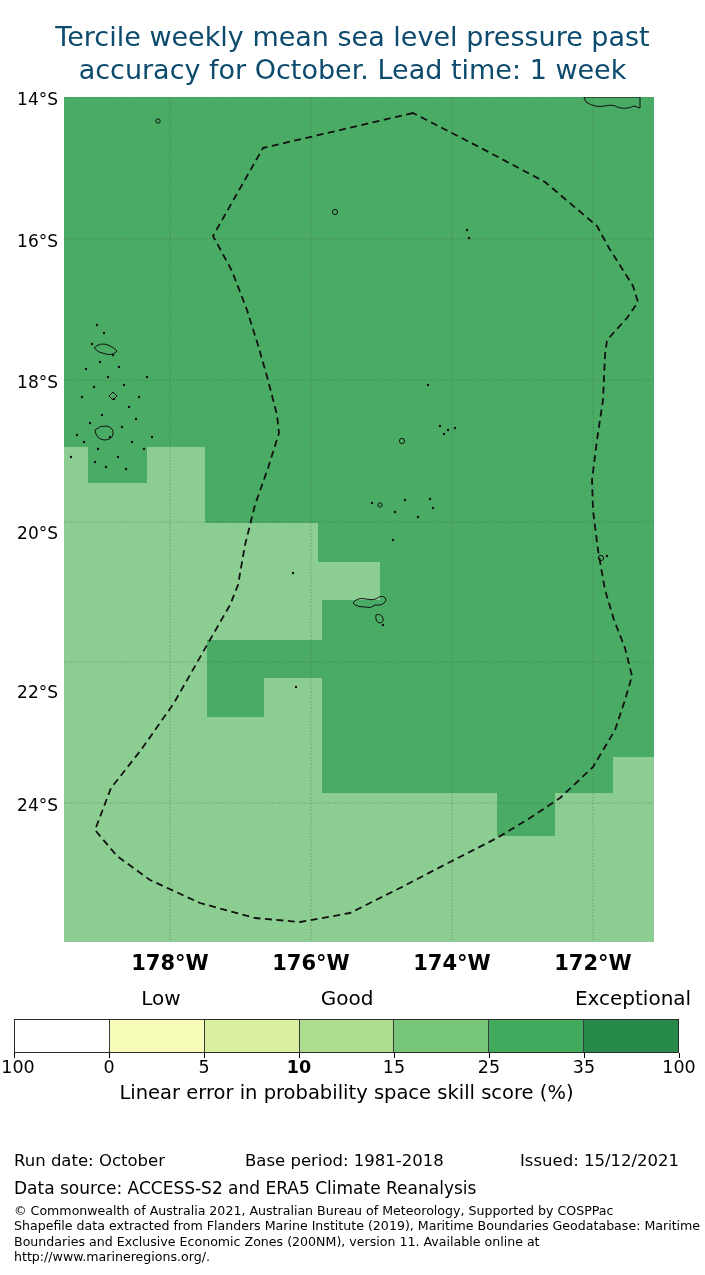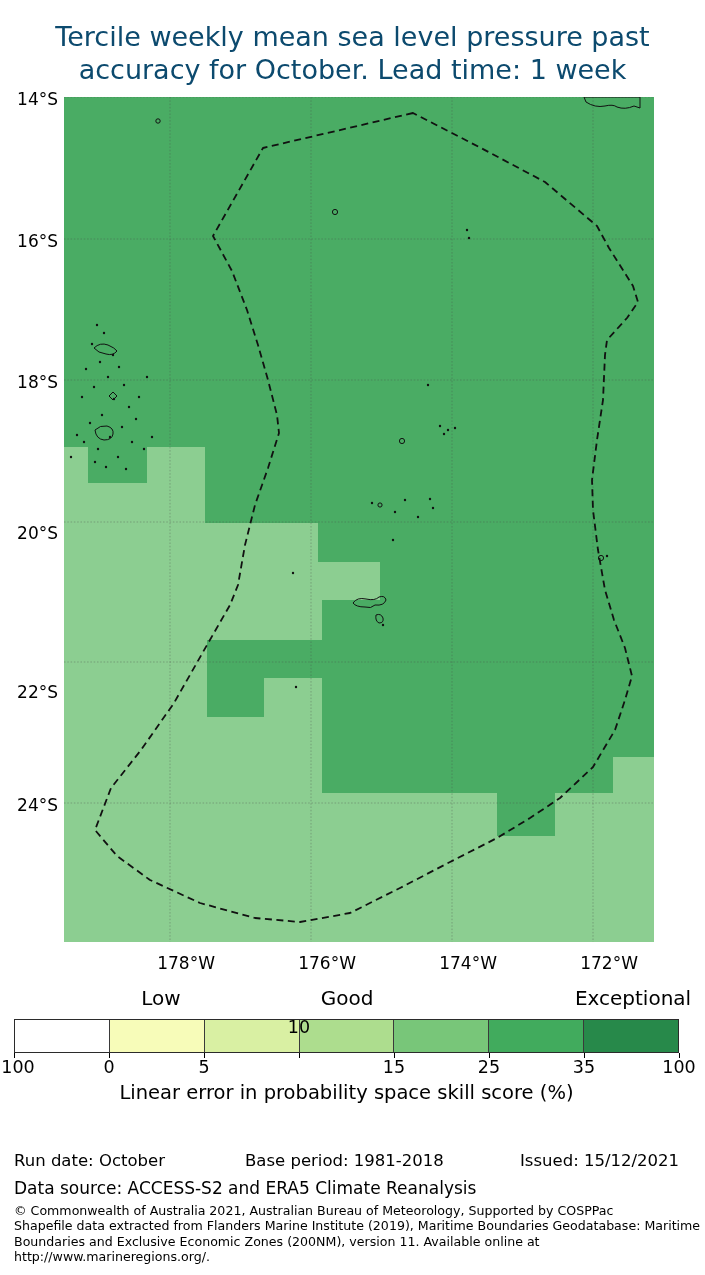--- a/index.html
+++ b/index.html
@@ -3,21 +3,21 @@
 <meta charset="utf-8">
 <style>
   html,body{margin:0;padding:0;background:#ffffff;}
   #fig{
     position:relative;width:705px;height:1275px;background:#ffffff;overflow:hidden;
     font-family:"DejaVu Sans","Liberation Sans",sans-serif;color:#000;
   }
   .abs{position:absolute;}
   .title-line{width:705px;text-align:center;font-size:27px;line-height:33px;color:#0c4a6e;}
   .lat-label{width:58px;text-align:right;font-size:17px;line-height:20px;}
-  .lon-label{width:90px;text-align:right;font-size:17px;line-height:20px;}
+  .lon-label{width:90px;text-align:center;font-size:21px;line-height:20px;font-weight:bold;}
   .cat-label{text-align:center;font-size:20px;line-height:24px;white-space:nowrap;}
   .cbar-tick-label{width:60px;text-align:center;font-size:17.5px;line-height:20px;}
   .axis-label{width:705px;text-align:center;font-size:19.5px;line-height:24px;}
   .footer-item{font-size:16.5px;line-height:20px;white-space:nowrap;}
   .datasource{font-size:17px;line-height:19px;white-space:nowrap;}
   .copyright-line{font-size:12.6px;line-height:15.4px;white-space:nowrap;}
   #colorbar{border:1px solid #2b2b2b;box-sizing:border-box;display:flex;}
   .cbar-seg{height:100%;}
   .cbar-seg + .cbar-seg{border-left:1px solid #3a3a3a;}
   .cbar-tickmark{width:1px;height:5px;background:#000;}
@@ -157,21 +157,21 @@
       <div class="abs cbar-tickmark" style="left: 299px; top: 1053px;"></div>
       <div class="abs cbar-tickmark" style="left: 394px; top: 1053px;"></div>
       <div class="abs cbar-tickmark" style="left: 489px; top: 1053px;"></div>
       <div class="abs cbar-tickmark" style="left: 584px; top: 1053px;"></div>
       <div class="abs cbar-tickmark" style="left: 679px; top: 1053px;"></div>
     </div>
   <div id="cbar-tick-labels">
       <div class="abs cbar-tick-label" style="left: -12px; top: 1057px;">100</div>
       <div class="abs cbar-tick-label" style="left: 79px; top: 1057px;">0</div>
       <div class="abs cbar-tick-label" style="left: 174px; top: 1057px;">5</div>
-      <div class="abs cbar-tick-label" style="left: 269px; top: 1017px;">10</div>
+      <div class="abs cbar-tick-label" style="left: 269px; top: 1057px; font-weight: bold;">10</div>
       <div class="abs cbar-tick-label" style="left: 364px; top: 1057px; text-align: center;">15</div>
       <div class="abs cbar-tick-label" style="left: 459px; top: 1057px;">25</div>
       <div class="abs cbar-tick-label" style="left: 554px; top: 1057px;">35</div>
       <div class="abs cbar-tick-label" style="left: 649px; top: 1057px;">100</div>
     </div>
 
   <div class="abs axis-label" style="top:1081px;left:-6px;">Linear error in probability space skill score (%)</div>
 
   <div class="abs footer-item" style="left:14px;top:1151px;">Run date: October</div>
   <div class="abs footer-item" style="left:245px;top:1151px;">Base period: 1981-2018</div>

